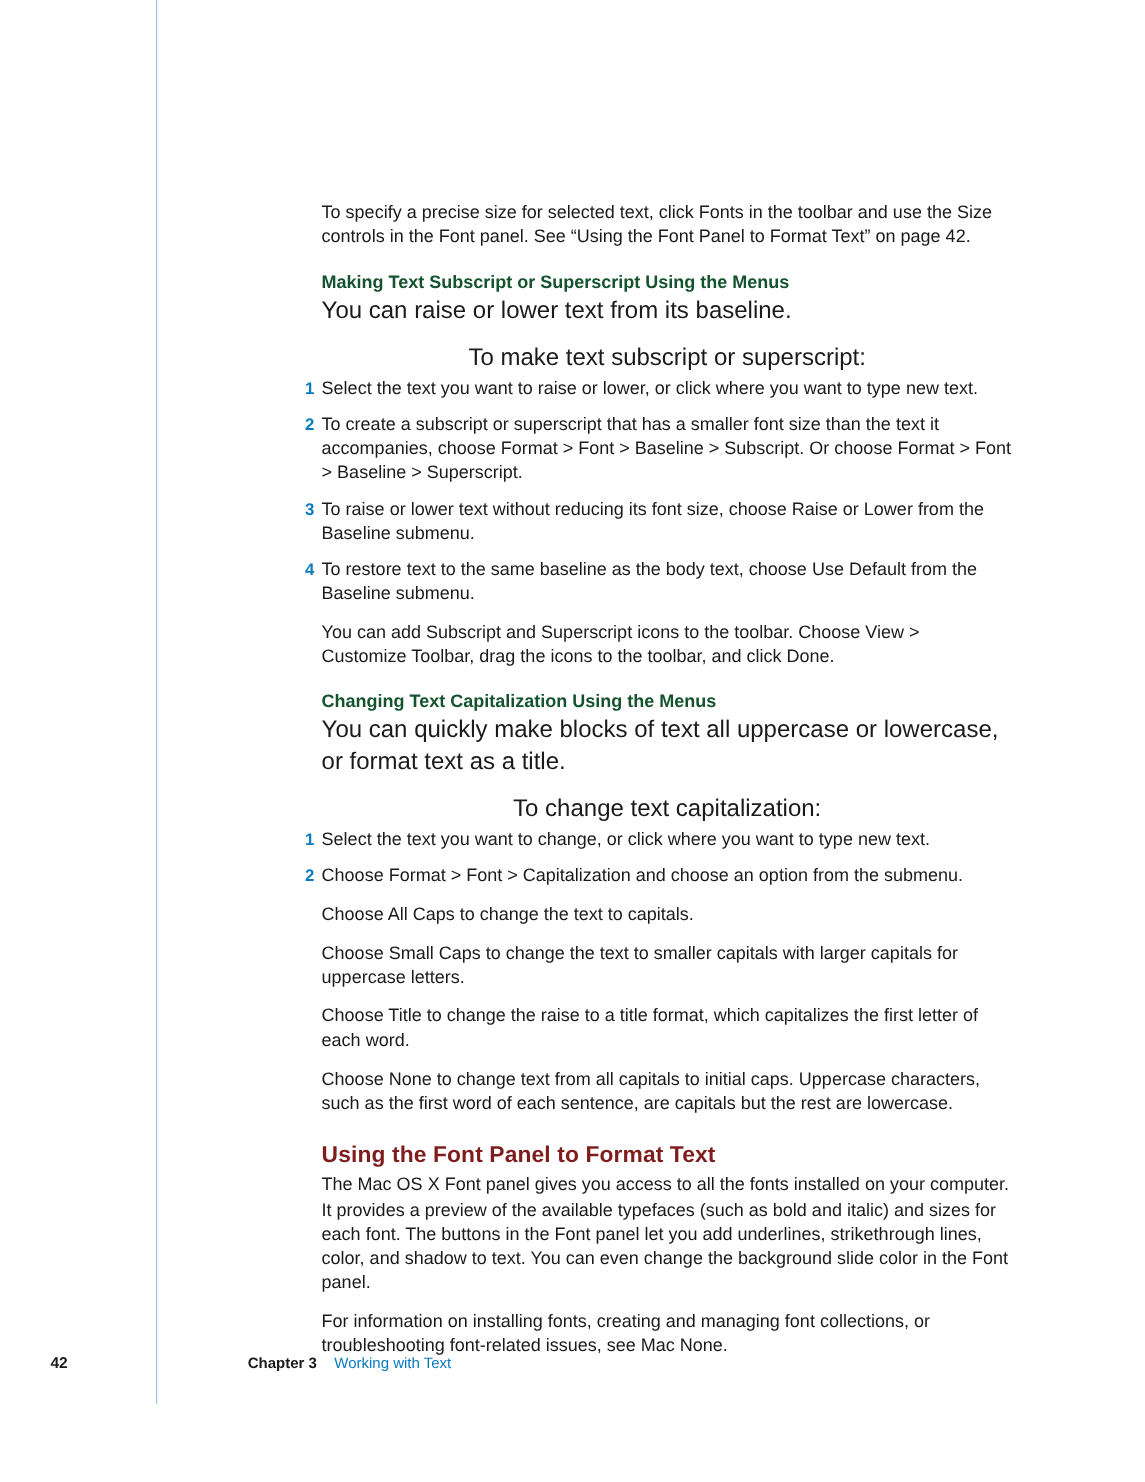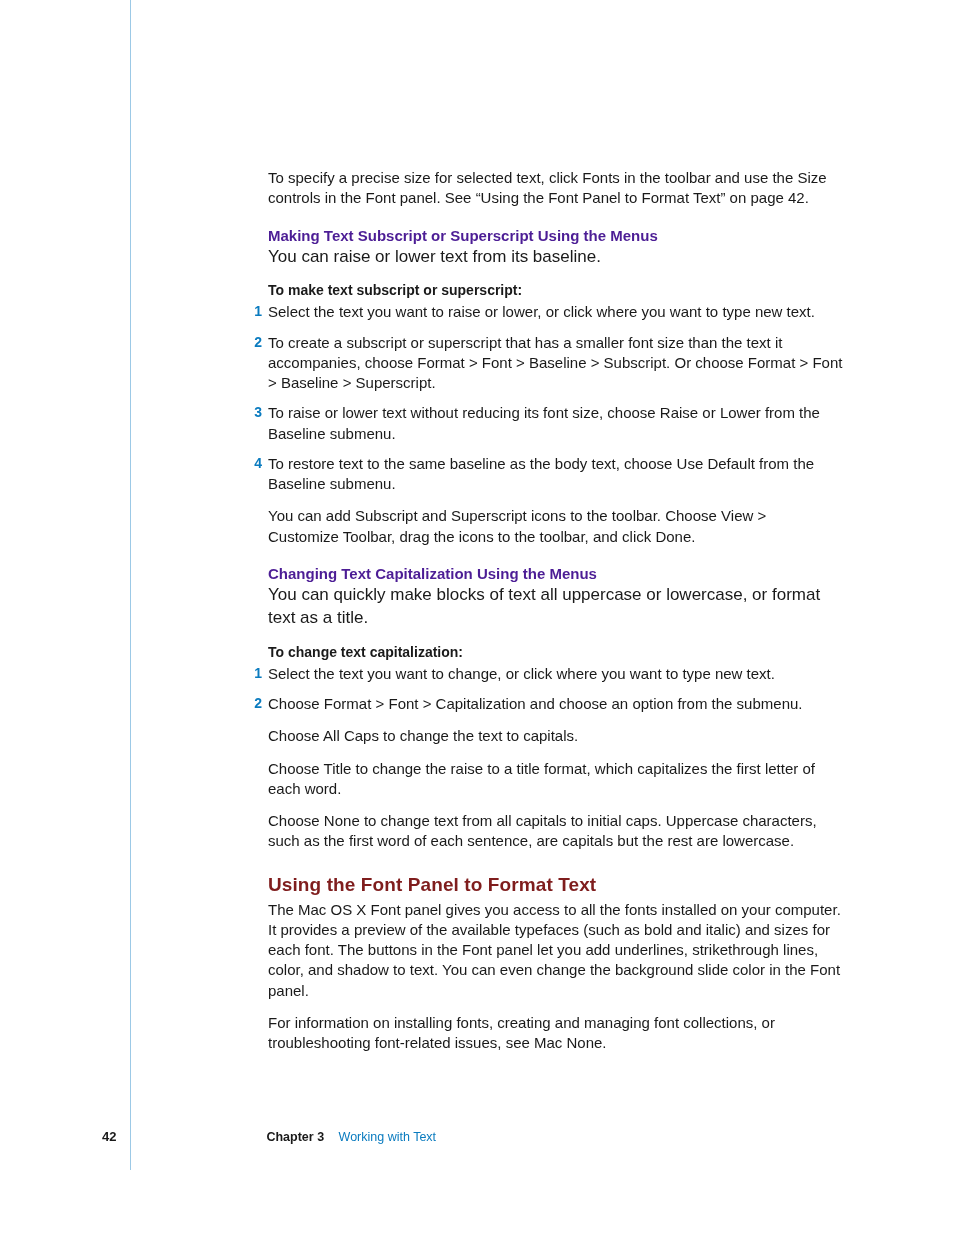--- a/index.html
+++ b/index.html
@@ -22,32 +22,33 @@
     padding: 168px 110px 0 268px;
   }
   .body-text {
     font-size: 15px;
     line-height: 1.35;
     margin: 0 0 12px 0;
   }
   .sub-heading {
     font-size: 15px;
     font-weight: 700;
-    color: #4c1d95;
+    color: #14532d;
     margin: 18px 0 2px 0;
   }
   .after-sub {
-    font-size: 17px;
+    font-size: 20px;
     line-height: 1.35;
     margin: 0 0 12px 0;
   }
   .bold-lead {
-    font-size: 14px;
-    font-weight: 700;
+    font-size: 20px;
+    font-weight: 400;
     margin: 14px 0 4px 0;
+    text-align: center;
   }
   ol.steps {
     list-style: none;
     margin: 0 0 0 0;
     padding: 0;
   }
   ol.steps > li {
     position: relative;
     padding: 0 0 0 0;
     margin: 0 0 10px 0;
@@ -75,21 +76,21 @@
     color: #7f1d1d;
     margin: 22px 0 4px 0;
     letter-spacing: 0.1px;
   }
   .footer {
     position: absolute;
     left: 0;
     bottom: 90px;
     width: 954px;
     box-sizing: border-box;
-    padding-left: 102px;
+    padding-left: 42px;
   }
   .footer .pgnum {
     font-size: 13px;
     font-weight: 700;
     color: #1a1a1a;
     display: inline-block;
     width: 160px;
   }
   .footer .chap-label {
     font-size: 12.5px;
@@ -149,20 +150,21 @@
   <p class="bold-lead">To change text capitalization:</p>
   <ol class="steps">
     <li>
       <span class="num">1</span>
       <span>Select the text you want to change, or click where you want to type new text.</span>
     </li>
     <li>
       <span class="num">2</span>
       <span>Choose Format &gt; Font &gt; Capitalization and choose an option from the submenu.</span>
       <p class="step-sub">Choose All Caps to change the text to capitals.</p>
+      <p class="step-sub">Choose Small Caps to change the text to smaller capitals with larger capitals for uppercase letters.</p>
       <p class="step-sub">Choose Title to change the raise to a title format, which capitalizes the first letter of each word.</p>
       <p class="step-sub">Choose None to change text from all capitals to initial caps. Uppercase characters, such as the first word of each sentence, are capitals but the rest are lowercase.</p>
     </li>
   </ol>
 
   <p class="section-heading">Using the Font Panel to Format Text</p>
   <p class="body-text">The Mac OS X Font panel gives you access to all the fonts installed on your computer. It provides a preview of the available typefaces (such as bold and italic) and sizes for each font. The buttons in the Font panel let you add underlines, strikethrough lines, color, and shadow to text. You can even change the background slide color in the Font panel.</p>
   <p class="body-text">For information on installing fonts, creating and managing font collections, or troubleshooting font-related issues, see Mac None.</p>
 
 </div>

